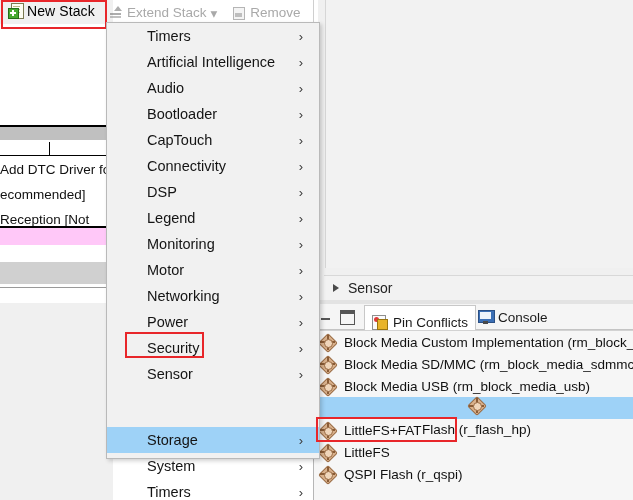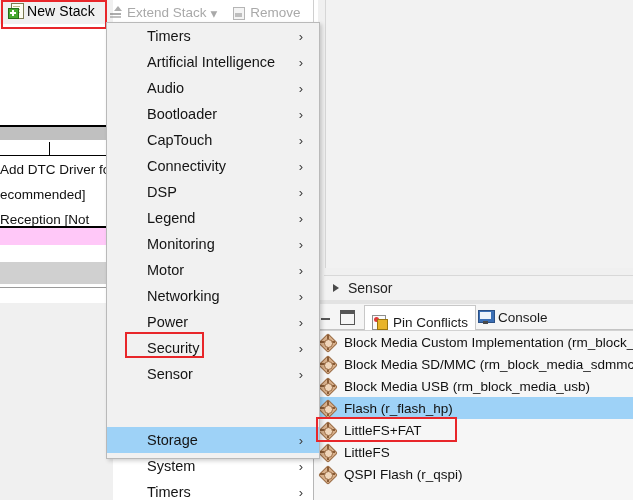--- a/index.html
+++ b/index.html
@@ -76,21 +76,21 @@
   .pin-icon .red{position:absolute;left:2px;top:2px;width:5px;height:5px;background:#e03a3a;border-radius:50%;}
   .pin-icon .chip{position:absolute;right:0;bottom:0;width:9px;height:9px;background:#e8b42a;border:1px solid #9a7510;}
   .con-icon{width:15px;height:14px;position:relative;}
   .con-icon .mon{position:absolute;left:0;top:0;width:15px;height:11px;background:#3b6fb5;border:1px solid #2a4f84;}
   .con-icon .mon:after{content:"";position:absolute;left:1px;top:1px;width:11px;height:7px;background:#eef4fb;}
   .con-icon .stand{position:absolute;left:5px;bottom:0;width:5px;height:3px;background:#4a4a4a;}
 
   
   #submenu{left:313px;top:330px;width:320px;height:170px;background:#f6f6f6;border-left:1px solid #b6b6b6;border-top:1px solid #d2d2d2;}
   .smrow{height:22px;display:flex;align-items:center;gap:8px;padding-left:5px;white-space:nowrap;position:relative;}
-  .smrow.sel{background:#9ed2f7;}
+  .smrow.sel{background:#9ed2f7;flex-direction:column;}
   .smrow .smlbl{font-size:13.5px;color:#111;}
   .mod-icon{width:17px;height:17px;position:relative;flex:0 0 17px;}
   .mod-icon .d{position:absolute;left:2px;top:2px;width:12px;height:12px;background:#d9b18c;border:1px solid #9a6b43;transform:rotate(45deg);border-radius:2px;}
   .mod-icon .h{position:absolute;left:1px;top:7.5px;width:15px;height:2px;background:#8a5c36;}
   .mod-icon .v{position:absolute;left:7.5px;top:1px;width:2px;height:15px;background:#8a5c36;}
   .mod-icon .c{position:absolute;left:5px;top:5px;width:7px;height:7px;background:#f0d6bb;border:1px solid #9a6b43;border-radius:50%;}
   #flash-hl{left:316px;top:417px;width:137px;height:21px;border:2px solid #e8262a;pointer-events:none;z-index:60;}
 
   
   #menu{left:106px;top:22px;width:212px;height:435px;background:#f1f1f1;border:1px solid #b9b9b9;box-shadow:2px 2px 4px rgba(0,0,0,.18);z-index:50;}

